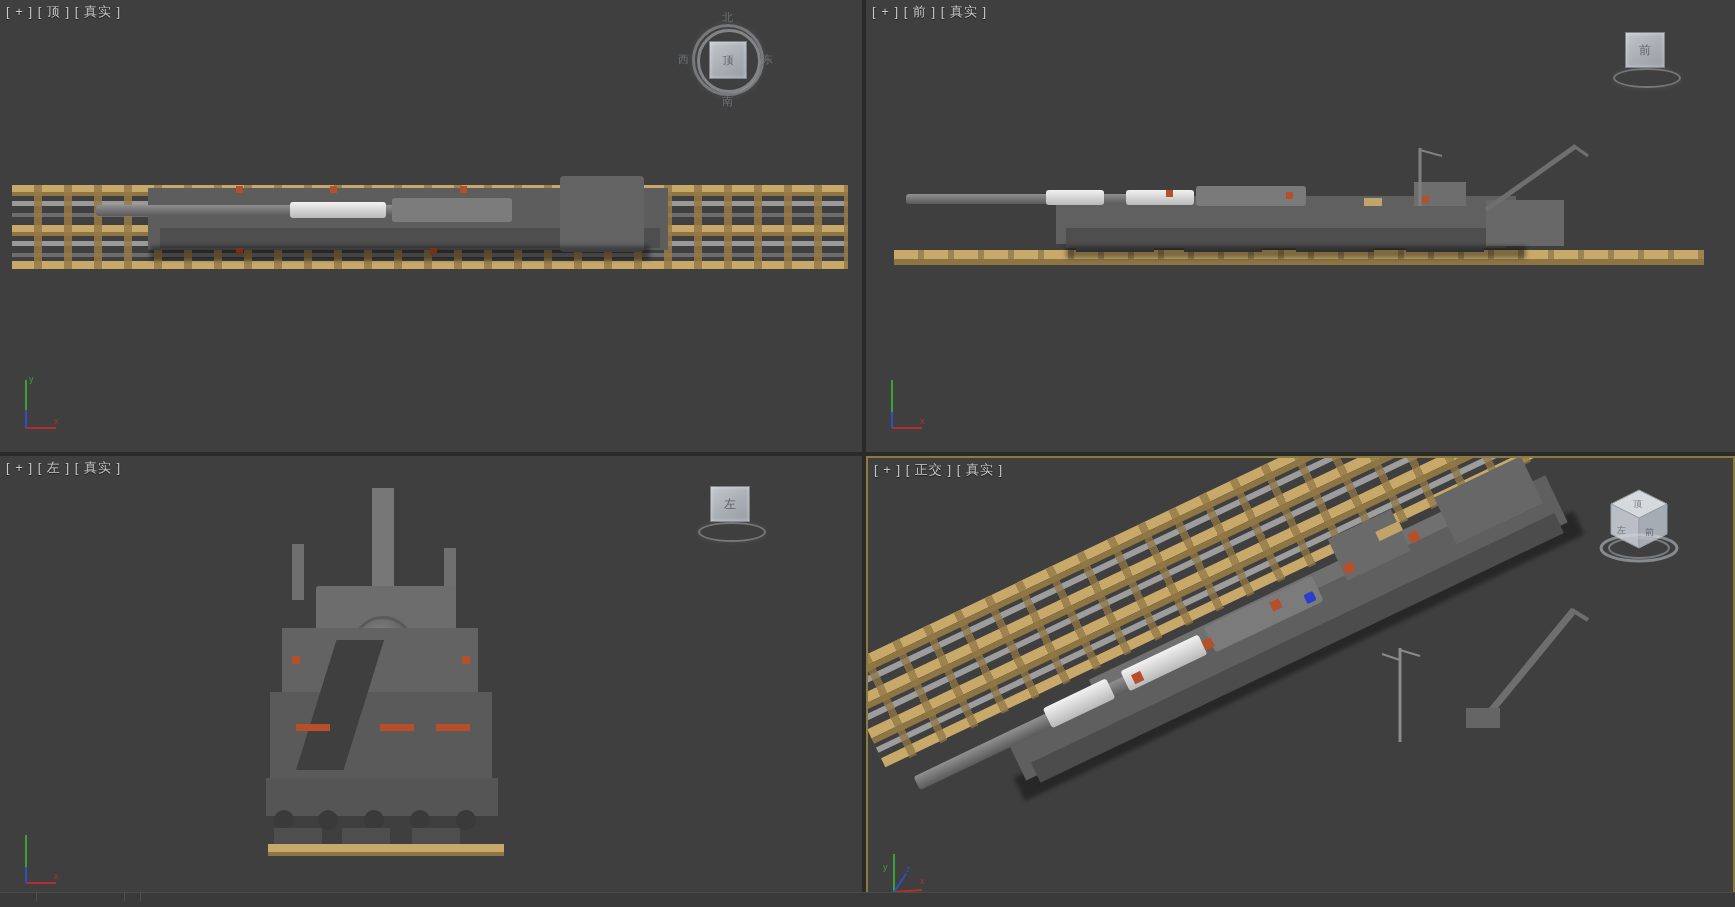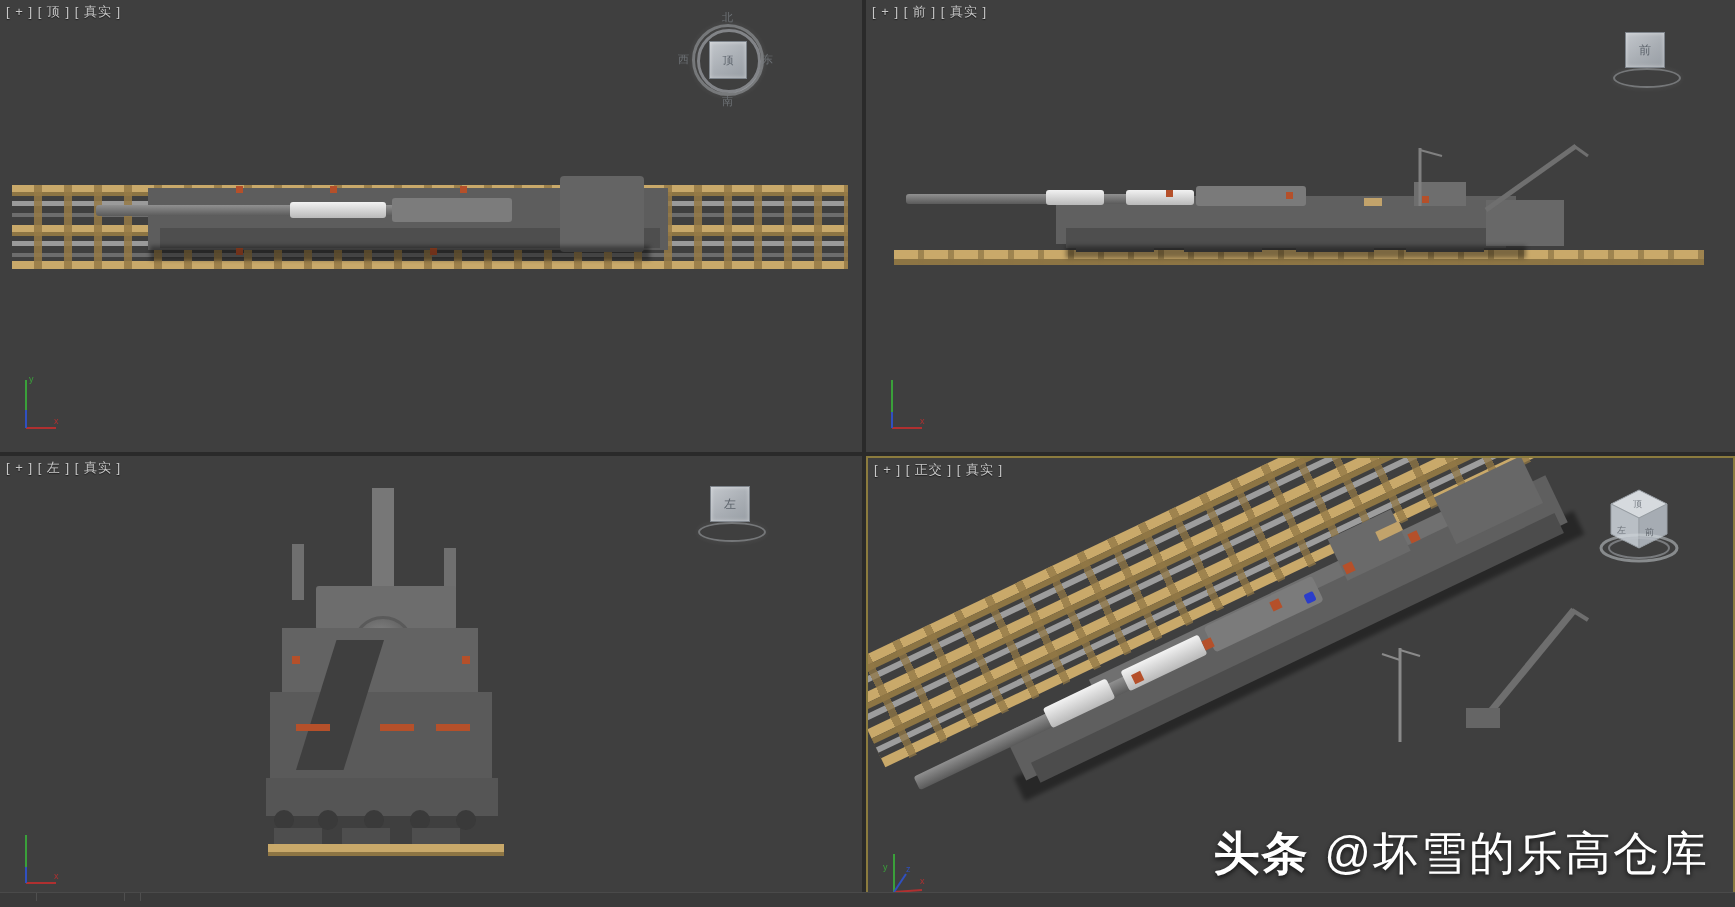--- a/index.html
+++ b/index.html
@@ -346,24 +346,20 @@
 
         <polygon points="70,20 70,50 42,64 42,34" fill="#a6acb3" stroke="#9aa0a6" stroke-width="1"></polygon>
         <ellipse cx="42" cy="64" rx="38" ry="13" fill="none" stroke="rgba(210,215,220,.5)" stroke-width="3"></ellipse>
         <ellipse cx="42" cy="64" rx="30" ry="10" fill="none" stroke="rgba(190,196,202,.45)" stroke-width="2"></ellipse>
       </svg>
       <div style="position:absolute;left:20px;top:40px;font-size:9px;color:#6c7279;">左</div>
       <div style="position:absolute;left:48px;top:42px;font-size:9px;color:#60666d;">前</div>
       <div style="position:absolute;left:36px;top:14px;font-size:9px;color:#767c83;">顶</div>
     </div>
 
-    <div id="watermark">
-      <span>头条</span>
-      <span class="wm-at"><span>@</span><span>坏雪的乐高仓库</span></span>
-    </div>
   </div>
 
   <div class="vp-divider" id="div-v"></div>
   <div class="vp-divider" id="div-h"></div>
 
   <div id="bottom-strip">
     <div class="tick" style="left:36px;"></div>
     <div class="tick" style="left:124px;"></div>
     <div class="tick" style="left:140px;"></div>
   </div>

